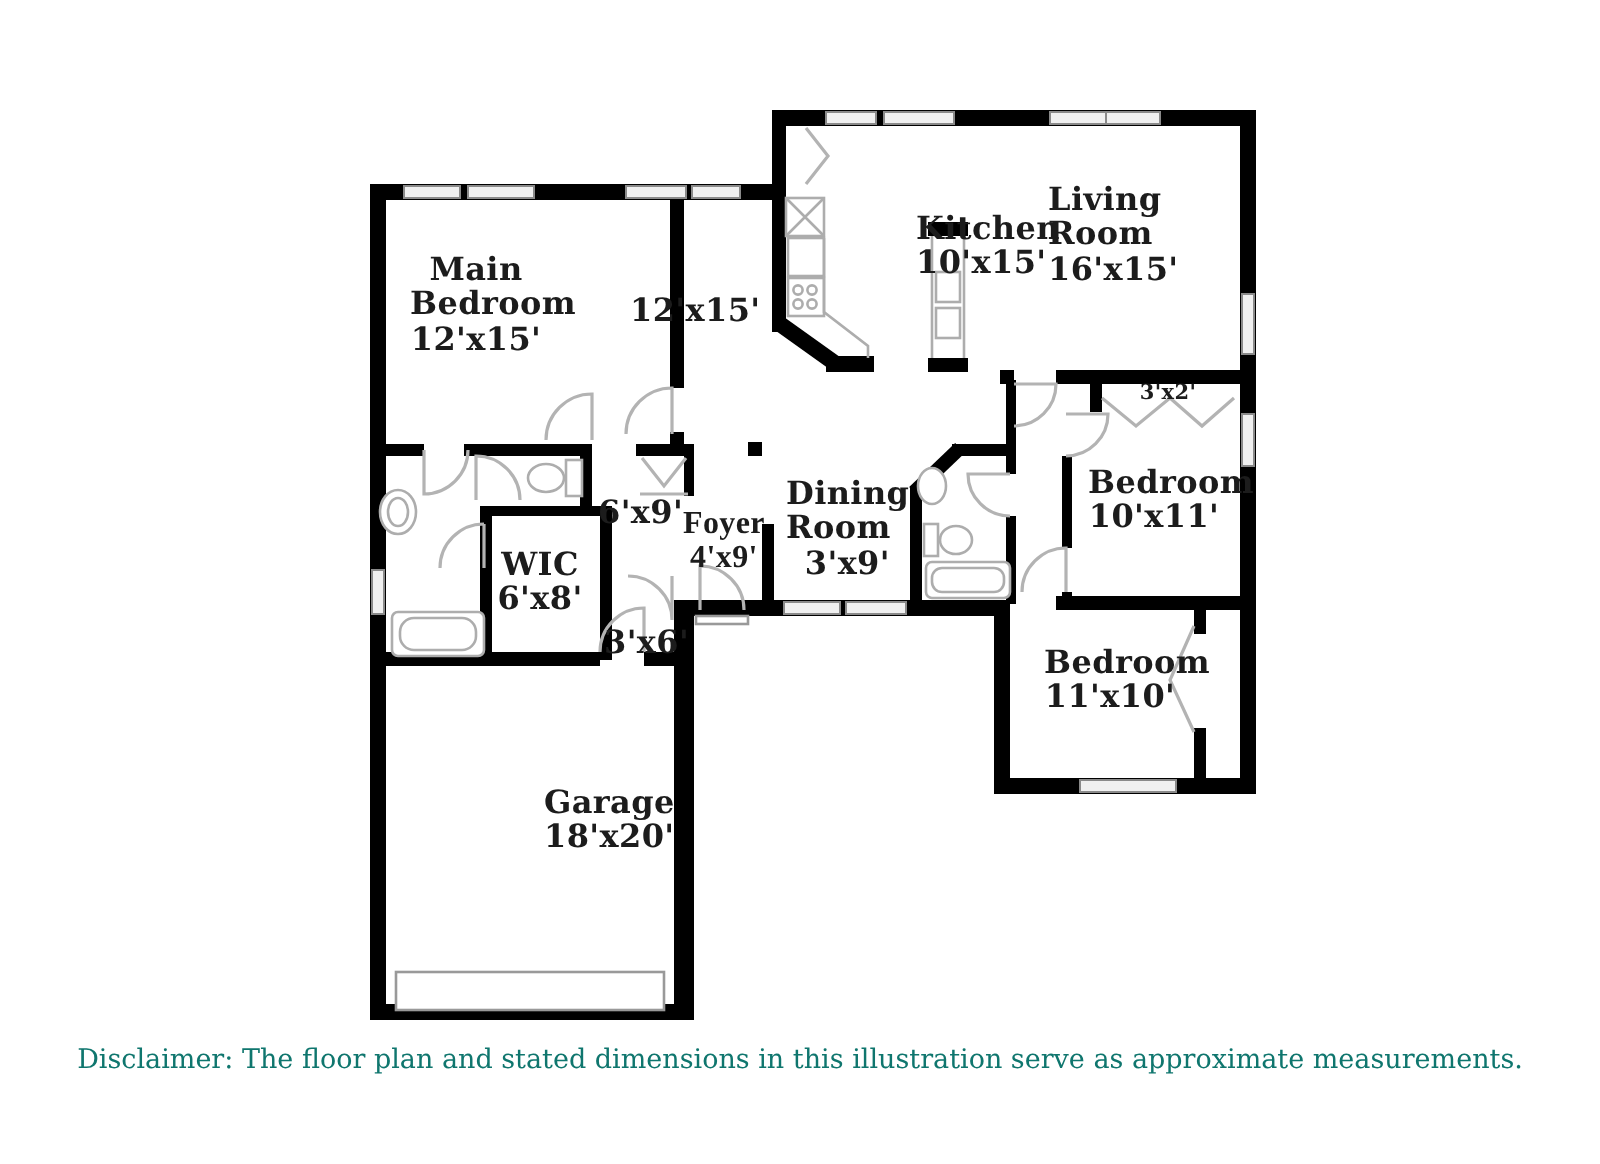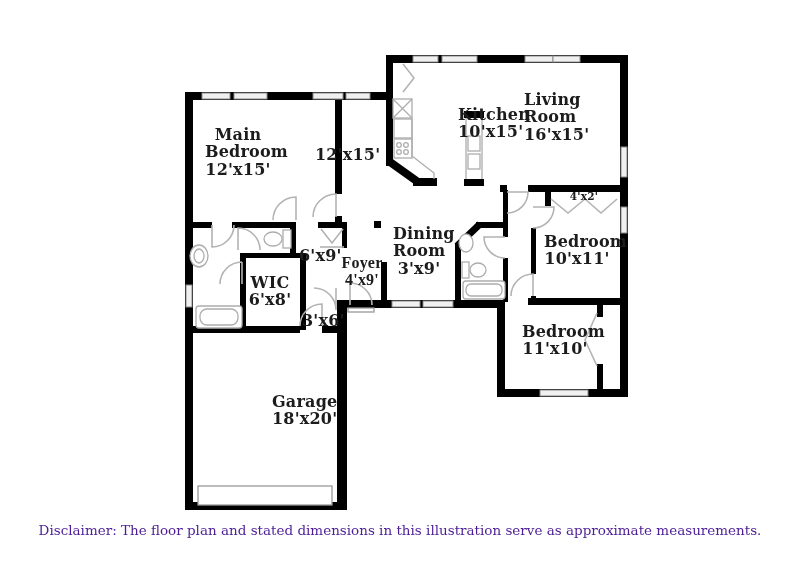--- a/index.html
+++ b/index.html
@@ -10,21 +10,21 @@
   #plan-svg{position:absolute;left:0;top:0;}
   .room-label{
     position:absolute;transform:translate(-50%,-50%);
     text-align:center;font-weight:bold;color:#1c1c1c;
     font-size:16px;line-height:1.08;letter-spacing:.2px;white-space:normal;
   }
   .room-label .ln{display:block;}
   .room-label.small{font-size:10.5px;}
   #disclaimer{
     position:absolute;left:0;right:0;top:522px;text-align:center;
-    color:#4c1d95;font-size:13.5px;line-height:17px;font-weight:normal;
+    color:#0f766e;font-size:13.5px;line-height:17px;font-weight:normal;
   }
   #disclaimer .ln{display:block;}
 </style>
 </head>
 <body>
 
 <div id="stage">
 
   <svg id="plan-svg" width="800" height="582" viewBox="0 0 800 582">
 
@@ -162,29 +162,29 @@
     <span class="ln">Kitchen</span>
     <span class="ln">10'x15'</span>
   </div>
 
   <div class="room-label" style="left:549px;top:117px;width:50px;">
     <span class="ln">Living Room</span>
     <span class="ln">16'x15'</span>
   </div>
 
   <div class="room-label small" style="left:584px;top:197px;width:46px;">
-    <span class="ln">4'x2'</span>
+    <span class="ln">3'x2'</span>
   </div>
 
   <div class="room-label" style="left:577px;top:250px;width:66px;">
     <span class="ln">Bedroom</span>
     <span class="ln">10'x11'</span>
   </div>
 
-  <div class="room-label" style="left:419px;top:251px;width:52px;">
+  <div class="room-label" style="left:419px;top:264px;width:52px;text-align:right;">
     <span class="ln">Dining Room</span>
     <span class="ln">3'x9'</span>
   </div>
 
   <div class="room-label" style="left:362px;top:271px;width:46px;font-family:Liberation Serif, serif;">
     <span class="ln">Foyer</span>
     <span class="ln">4'x9'</span>
   </div>
 
   <div class="room-label" style="left:319px;top:256px;width:40px;text-align:center;">

